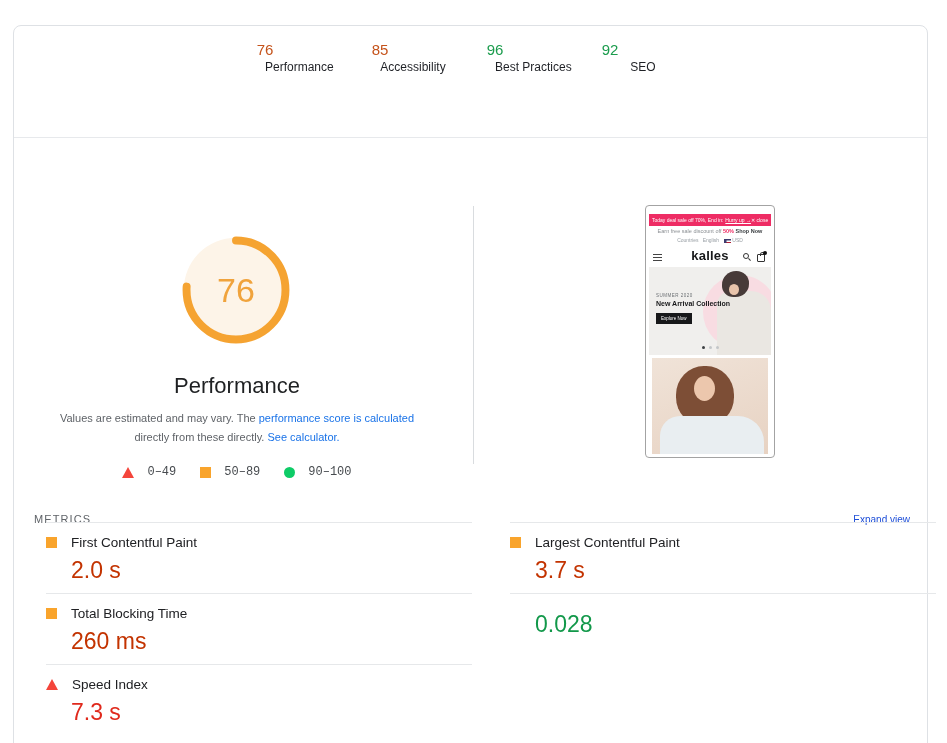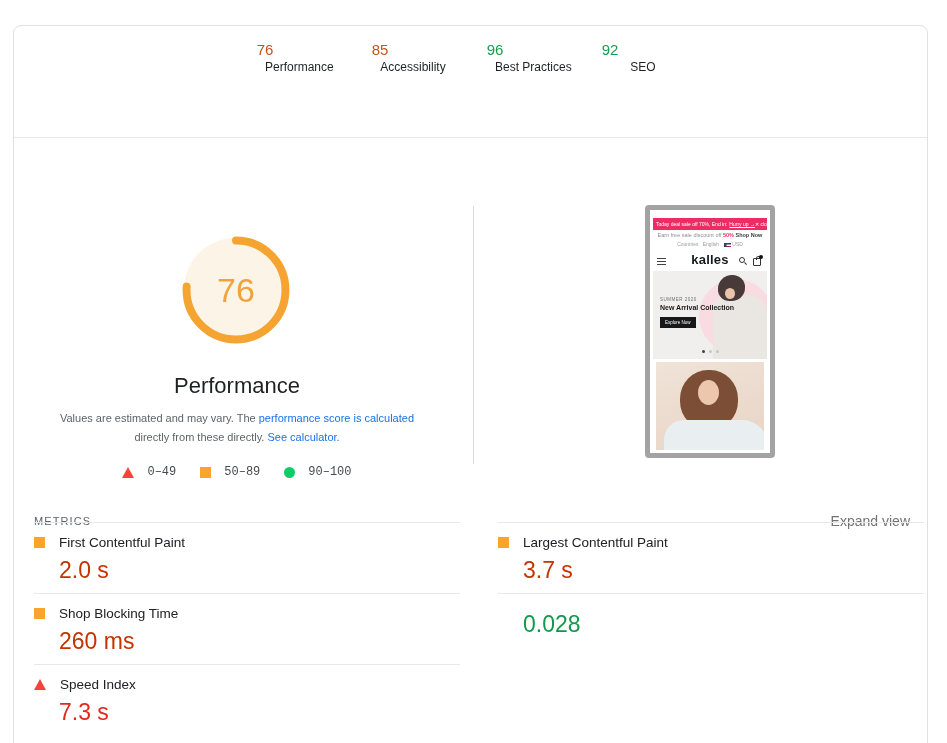--- a/index.html
+++ b/index.html
@@ -41,21 +41,21 @@
   .legend-item { display:flex; align-items:center; gap:13px; font-size:12px; color:#474b4f; }
   .ico-tri { width:0; height:0; border-left:6.5px solid transparent;
              border-right:6.5px solid transparent; border-bottom:11px solid #f4453b; }
   .ico-sq  { width:11px; height:11px; background:#f9a42c; }
   .ico-dot { width:11px; height:11px; border-radius:50%; background:#0ecc67; }
 
   .v-divider { position:absolute; left:459px; top:180px; height:258px; width:1px; background:#d9dcdf; }
 
   
   .thumb { position:absolute; left:631px; top:179px; width:130px; height:253px;
-           border:5px solid #a3a3a3; border-radius:4px; background:#fff; }
+           border:1px solid #a3a3a3; border-radius:4px; background:#fff; }
   .t-inner { position:absolute; inset:3px; overflow:hidden; }
   .t-pink { position:absolute; top:5px; left:0; right:0; height:12px; background:#ee2c64;
             color:#fff; font-size:5px; display:flex; align-items:center;
             justify-content:space-between; padding:0 3px; white-space:nowrap; }
   .t-pink .u { text-decoration:underline; margin-left:2px; }
   .t-promo1 { position:absolute; top:19px; left:0; right:0; text-align:center;
               font-size:5.5px; color:#8b8f93; white-space:nowrap; }
   .t-promo1 .pct { color:#ee2c64; font-weight:700; }
   .t-promo1 .cta { color:#3c4043; font-weight:700; }
   .t-promo2 { position:absolute; top:28px; left:0; right:0; text-align:center;
@@ -104,22 +104,22 @@
              border-radius:48%; background:#7d4e36; }
   .t2-face { position:absolute; left:42px; top:18px; width:21px; height:25px;
              border-radius:50%; background:#ecc7ad; }
   .t2-shirt { position:absolute; left:8px; bottom:-6px; width:104px; height:46px;
               border-radius:20px 26px 0 0; background:#e9eef1; }
 
   
   .metrics-header { position:absolute; top:487px; left:20px; right:17px; display:flex;
                     justify-content:space-between; align-items:center; }
   .metrics-heading { font-size:11px; letter-spacing:1.1px; color:#5f6368; }
-  .expand-view { font-size:14px; color:#737373; cursor:pointer; }
-  .metrics-grid { position:absolute; top:496px; left:20px;
+  .expand-view { font-size:10px; color:#1d4ed8; cursor:pointer; }
+  .metrics-grid { position:absolute; top:496px; left:32px;
                   display:grid; grid-template-columns:426px 426px; column-gap:38px; }
   .metric { border-top:1px solid #e6e8ea; padding:11px 0 10px 0; }
   .metric-title-row { display:flex; align-items:center; gap:14px; height:17px;
                       font-size:13.5px; color:#202124; }
   .m-ico { flex:0 0 auto; }
   .m-value { margin:6px 0 0 25px; font-size:23px; line-height:26px; }
   .m-value.avg  { color:#c33300; }
   .m-value.fail { color:#e0291c; }
   .m-value.good { color:#12984a; }
 </style>
@@ -246,21 +246,21 @@
       <div class="metric">
         <div class="metric-title-row">
           <i class="m-ico ico-sq"></i>
           <span>First Contentful Paint</span>
         </div>
         <div class="m-value avg">2.0 s</div>
       </div>
       <div class="metric">
         <div class="metric-title-row">
           <i class="m-ico ico-sq"></i>
-          <span>Shop Blocking Time</span>
+          <span>Total Blocking Time</span>
         </div>
         <div class="m-value avg">260 ms</div>
       </div>
       <div class="metric">
         <div class="metric-title-row">
           <i class="m-ico ico-tri"></i>
           <span>Speed Index</span>
         </div>
         <div class="m-value fail">7.3 s</div>
       </div>

